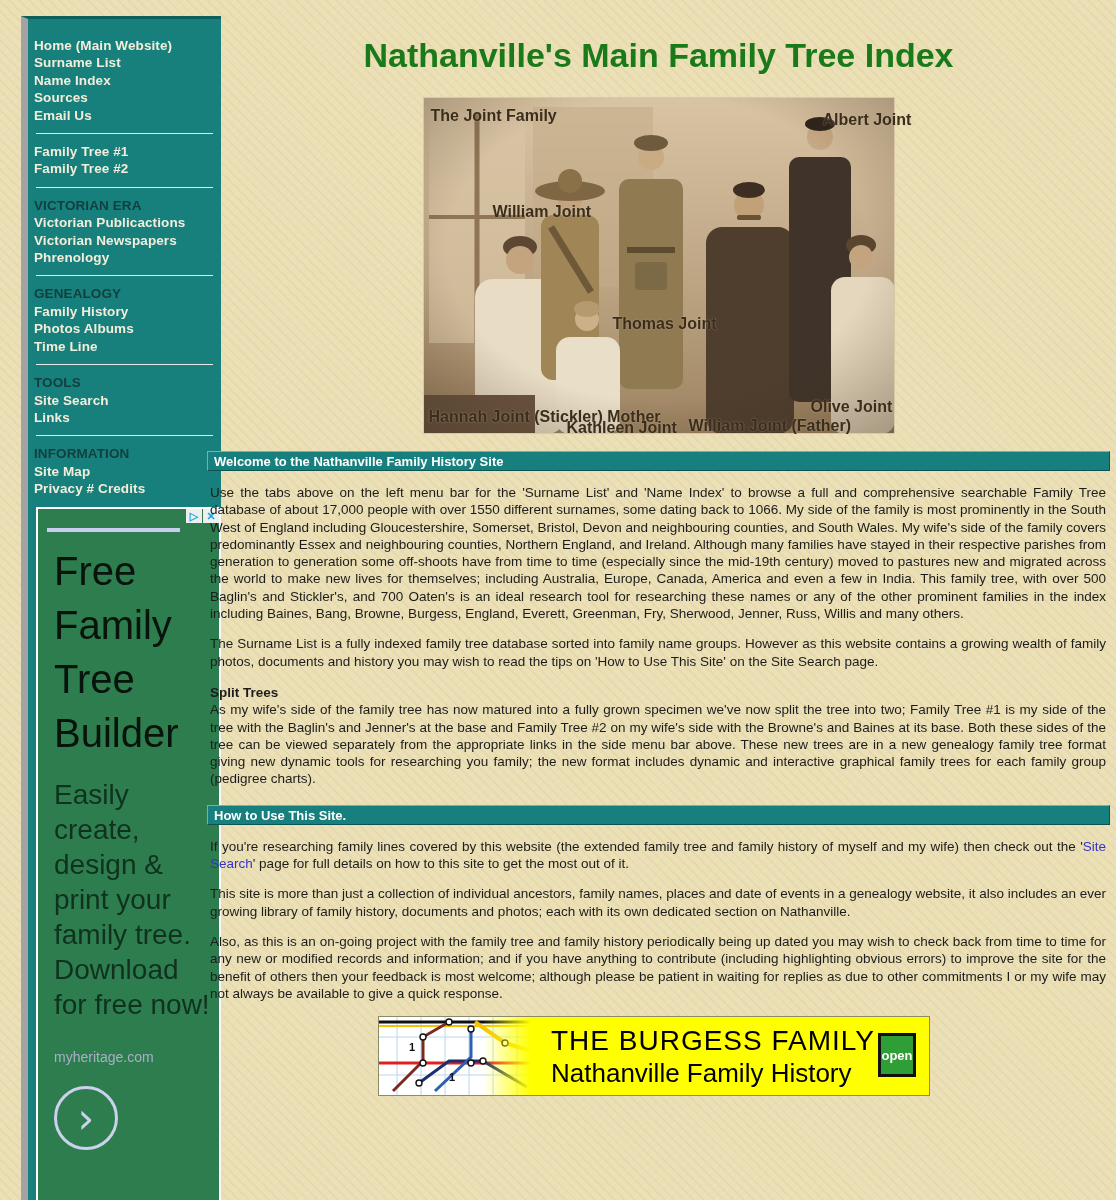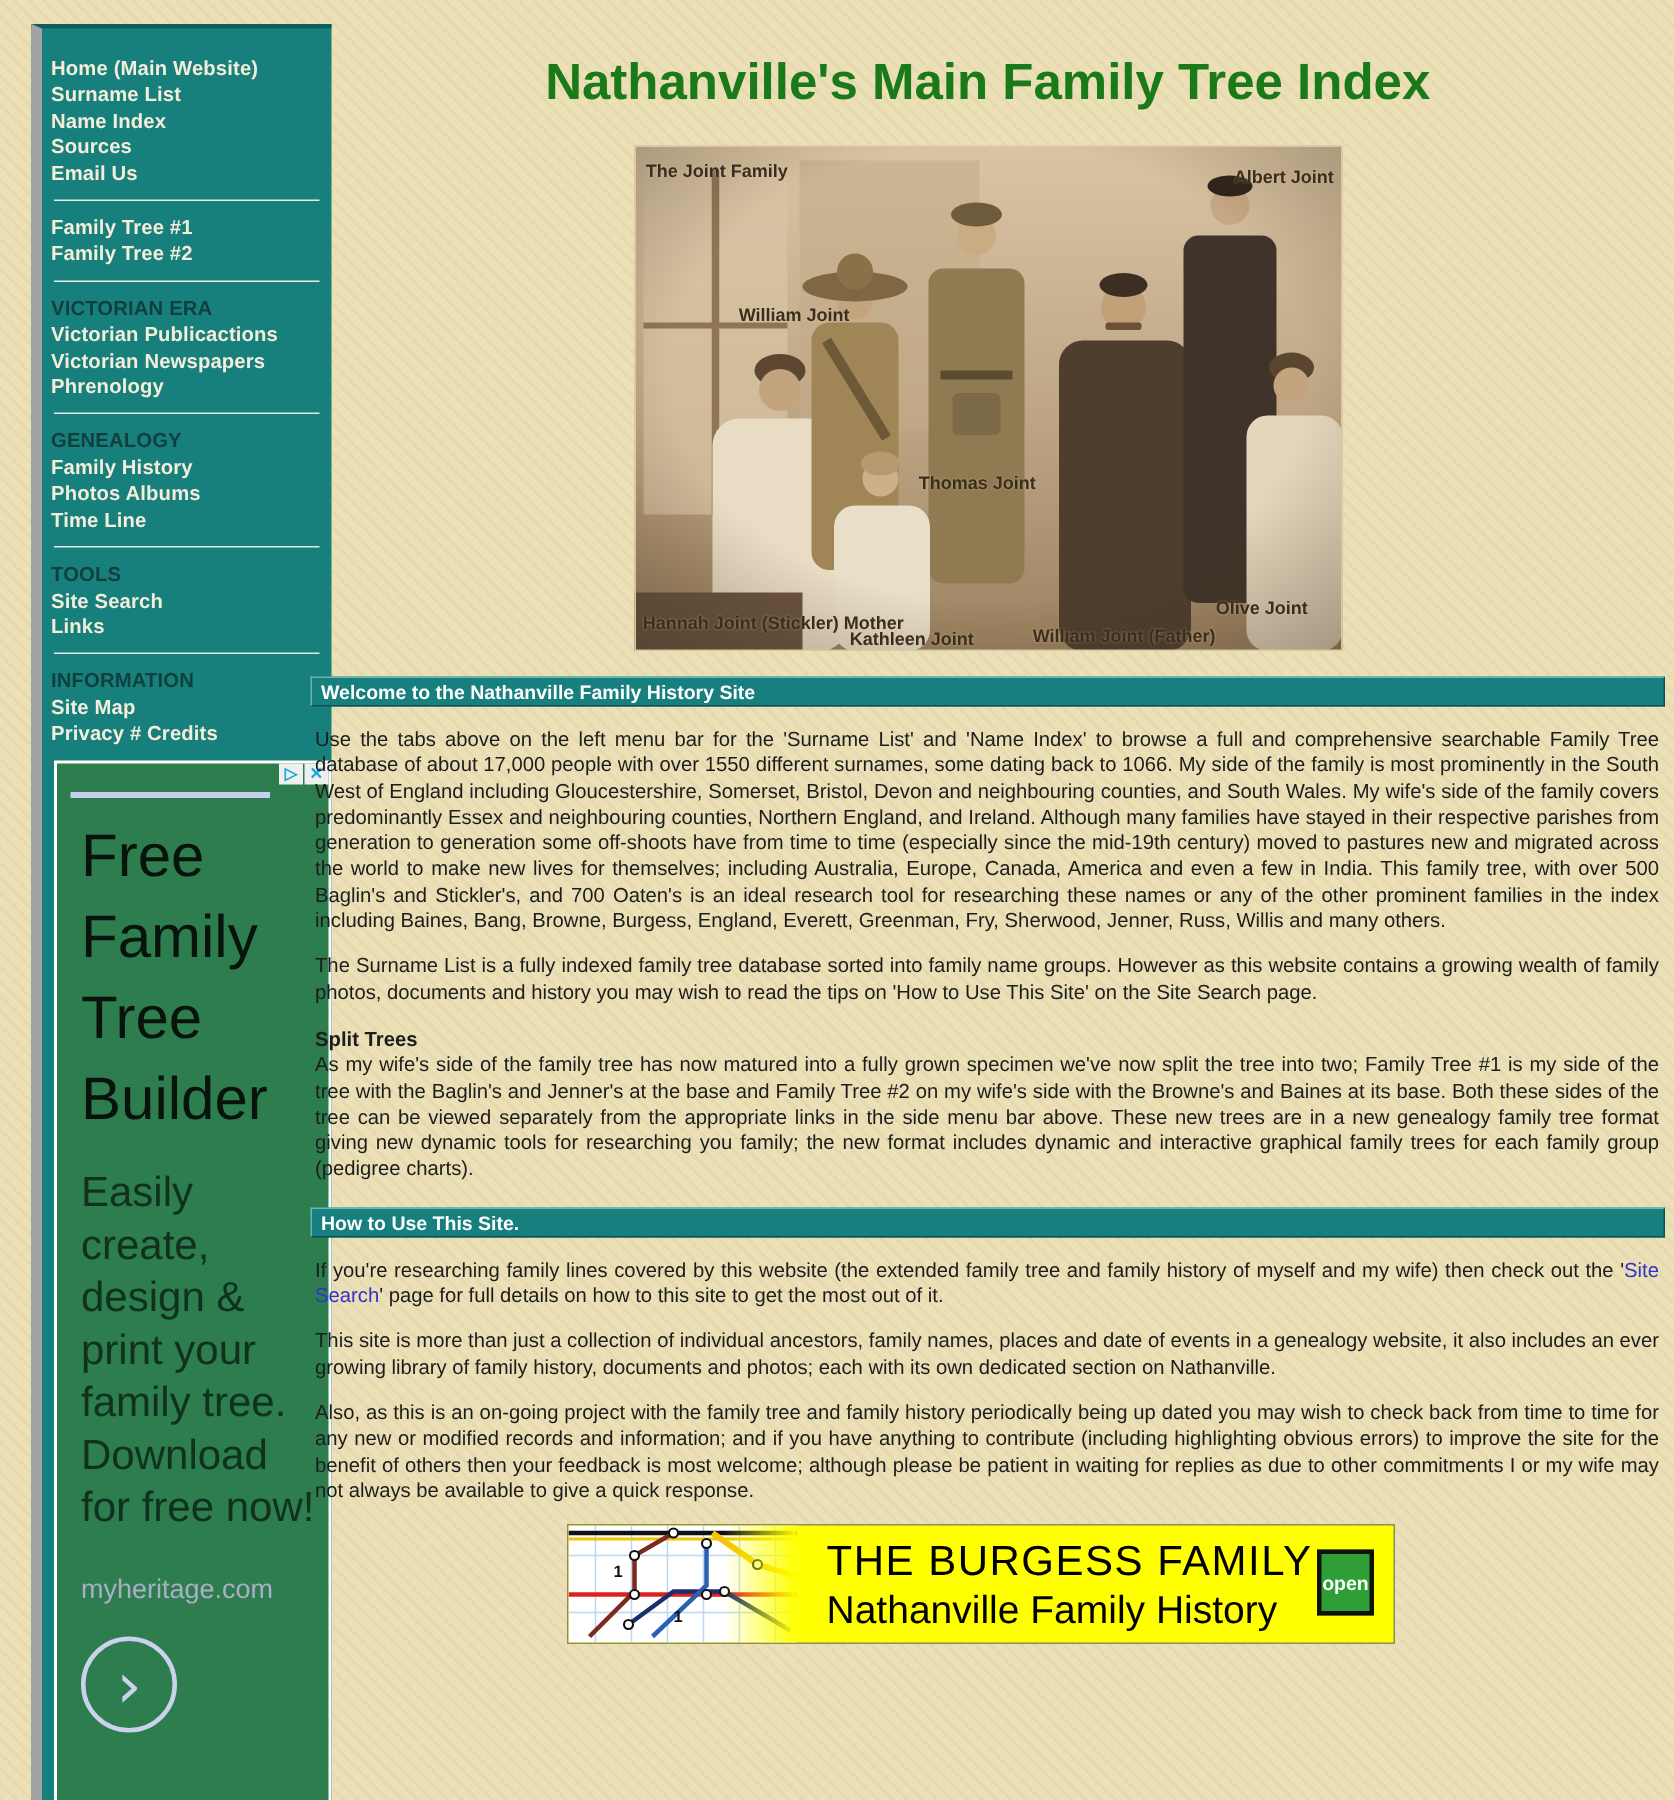--- a/index.html
+++ b/index.html
@@ -41,39 +41,39 @@
   }
   .ad-line{height:4px;background:#c9cdf0;width:133px;margin:19px 0 0 9px;}
   .ad-headline{
     font-size:40px;line-height:54px;color:#08130c;
     margin:12px 8px 0 16px;
   }
   .ad-body{
     font-size:28px;line-height:35px;color:rgba(7,28,17,.78);
     margin:17px 6px 0 16px;
   }
-  .ad-domain{font-size:18px;color:#a9b0c6;margin:27px 0 0 16px;}
+  .ad-domain{font-size:14px;color:#a9b0c6;margin:27px 0 0 16px;}
   .ad-arrow{
     width:64px;height:64px;border:3px solid #ccd2ee;border-radius:50%;
     margin:21px 0 0 16px;color:#ccd2ee;font-size:42px;line-height:60px;
     text-align:center;box-sizing:border-box;cursor:pointer;
     font-family:"DejaVu Sans",sans-serif;
   }
 
   
   .content{position:absolute;left:207px;top:0;width:903px;}
   .page-title{
     margin:36px 0 0 0;text-align:center;
     font-size:34px;font-weight:bold;color:#1a7a1a;letter-spacing:0;
   }
 
   .photo{position:relative;width:472px;height:337px;margin:22px auto 0;}
   .photo svg{display:block;width:100%;height:100%;}
   .photo-label{
-    position:absolute;font-size:12px;color:#3a2d1d;font-weight:bold;
+    position:absolute;font-size:16px;color:#3a2d1d;font-weight:bold;
     white-space:nowrap;text-shadow:0 0 2px rgba(225,205,170,.5);
   }
 
   .bar{
     margin-top:17px;height:20px;background:#17807e;
     border:1px solid;border-color:#6ab6b4 #0b5351 #0b5351 #6ab6b4;
     color:#ffffff;font-size:13px;font-weight:bold;line-height:17px;
     padding:1px 0 0 6px;box-sizing:border-box;
   }
   .bar-howto{}

